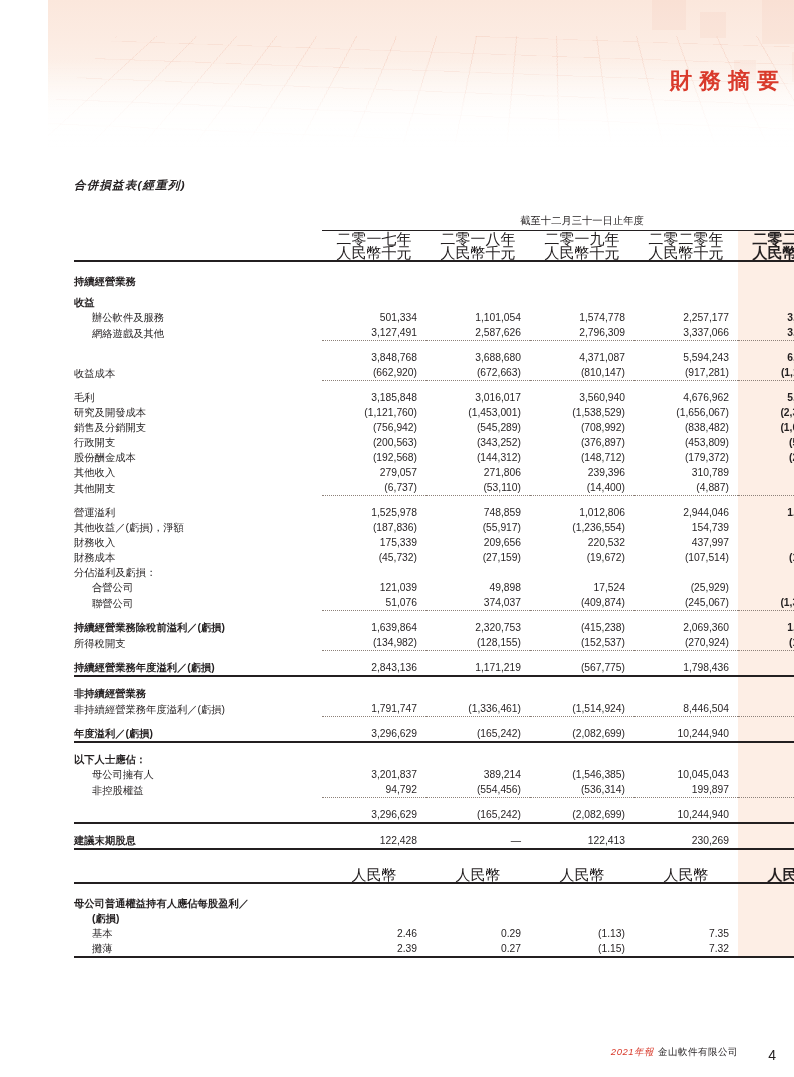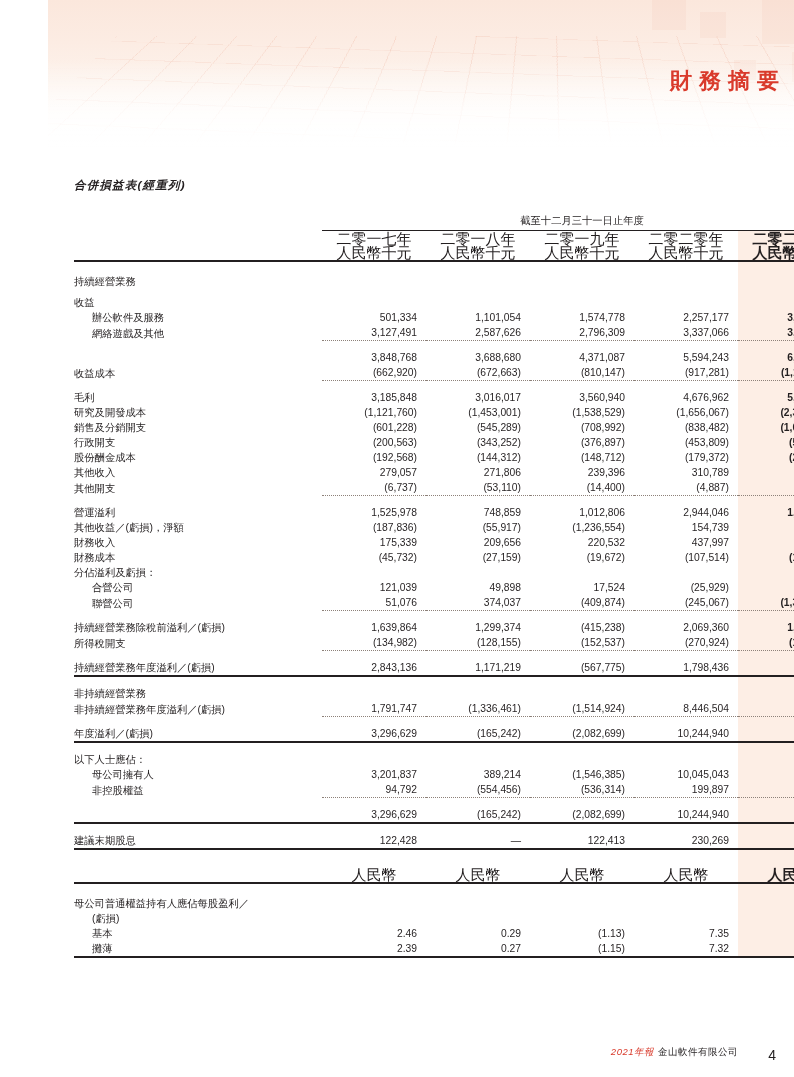--- a/index.html
+++ b/index.html
@@ -81,21 +81,21 @@
   .rule-thin td{ height:1px; line-height:0; font-size:0; padding:0; }
   .rule-thin td.l{ border-top:1px solid #231f20; }
   .rule-thick td{ height:3px; line-height:0; font-size:0; padding:0; }
   .rule-thick td.l{ border-top:2.5px solid #231f20; }
 
   
   .dotted{ border-bottom:1px dotted #8d8179;text-align:right; }
   .solidthick{ border-bottom:2.2px solid #231f20; }
 
   .indent1{ padding-left:18px; }
-  .bold{ font-weight:400;margin-top:28px; }
+  .bold{ font-weight:700;margin-top:28px; }
 
   
   .footer{
     position:absolute; left:0; bottom:18px; width:794px;
     font-size:9.5px;
   }
   .footer-inner{ position:absolute; right:56px; bottom:0; white-space:nowrap; }
   .fy{ color:#d93a2b; letter-spacing:.5px;font-style:italic; }
   .fc{ color:#231f20; letter-spacing:.5px; margin-left:4px; }
   .pageno{
@@ -269,21 +269,21 @@
     <tr class="r">
       <td class="lblcell">研究及開發成本</td>
       <td class="num">(1,121,760)</td>
       <td class="num">(1,453,001)</td>
       <td class="num">(1,538,529)</td>
       <td class="num">(1,656,067)</td>
       <td class="num hl">(2,328,009)</td>
     </tr>
     <tr class="r">
       <td class="lblcell">銷售及分銷開支</td>
-      <td class="num">(601,228)</td>
+      <td class="num">(756,942)</td>
       <td class="num">(545,289)</td>
       <td class="num">(708,992)</td>
       <td class="num">(838,482)</td>
       <td class="num hl">(1,064,954)</td>
     </tr>
     <tr class="r">
       <td class="lblcell">行政開支</td>
       <td class="num">(200,563)</td>
       <td class="num">(343,252)</td>
       <td class="num">(376,897)</td>
@@ -386,21 +386,21 @@
           <td></td>
           <td></td>
           <td></td>
           <td></td>
           <td class="hl"></td>
         </tr>
 
     <tr class="r">
       <td class="lblcell bold">持續經營業務除稅前溢利／(虧損)</td>
       <td class="num">1,639,864</td>
-      <td class="num">1,299,374</td>
+      <td class="num">2,320,753</td>
       <td class="num">(415,238)</td>
       <td class="num">2,069,360</td>
       <td class="num hl">1,143,128</td>
     </tr>
     <tr class="r">
       <td class="lblcell">所得稅開支</td>
       <td class="num dotted">(134,982)</td>
       <td class="num dotted">(128,155)</td>
       <td class="num dotted">(152,537)</td>
       <td class="num dotted">(270,924)</td>

